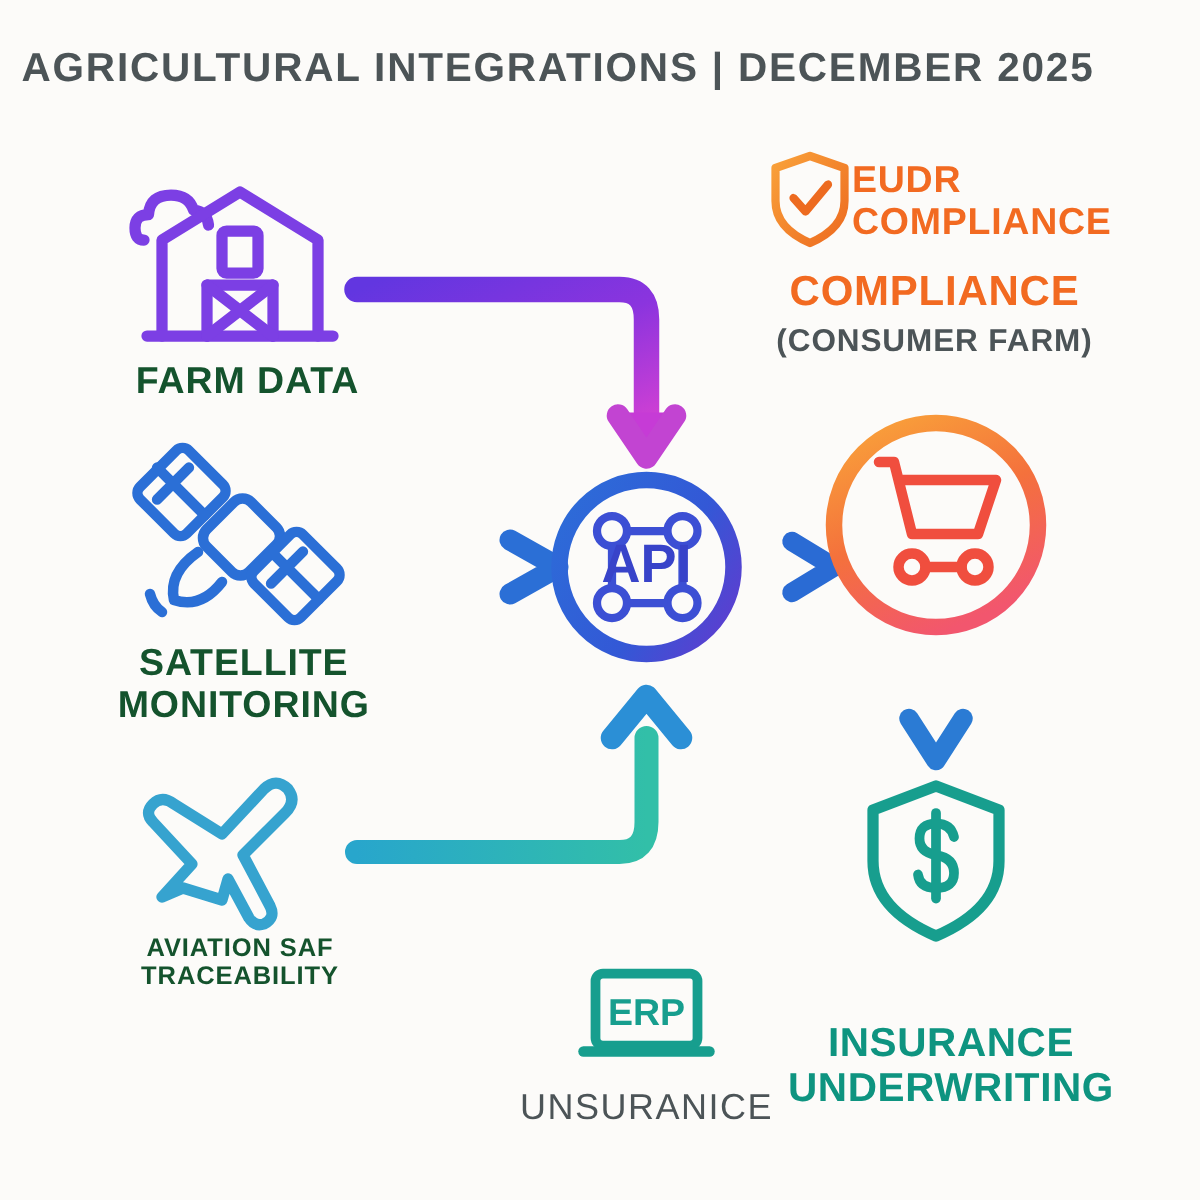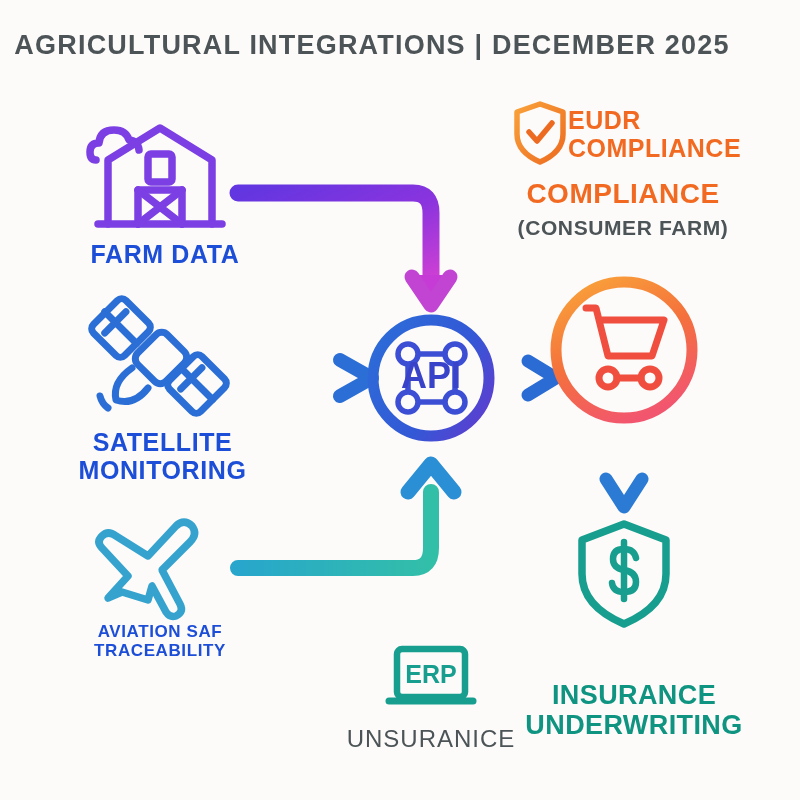--- a/index.html
+++ b/index.html
@@ -23,21 +23,21 @@
   .node-label{
     position:absolute;
     text-align:center;
     font-weight:700;
     letter-spacing:0.6px;
     line-height:1.12;
     white-space:pre-line;
   }
 
   
-  .lbl-gray{color:#1d4ed8;}
+  .lbl-gray{color:#14532d;}
   .lbl-orange{color:#F26A21;}
   .lbl-teal{color:#0E9480;}
   .lbl-slate{color:#4C5457;}
   svg{display:block;overflow:visible;}
 </style>
 </head>
 <body>
 
 <svg id="canvas" viewBox="0 0 800 800">
   <defs>

